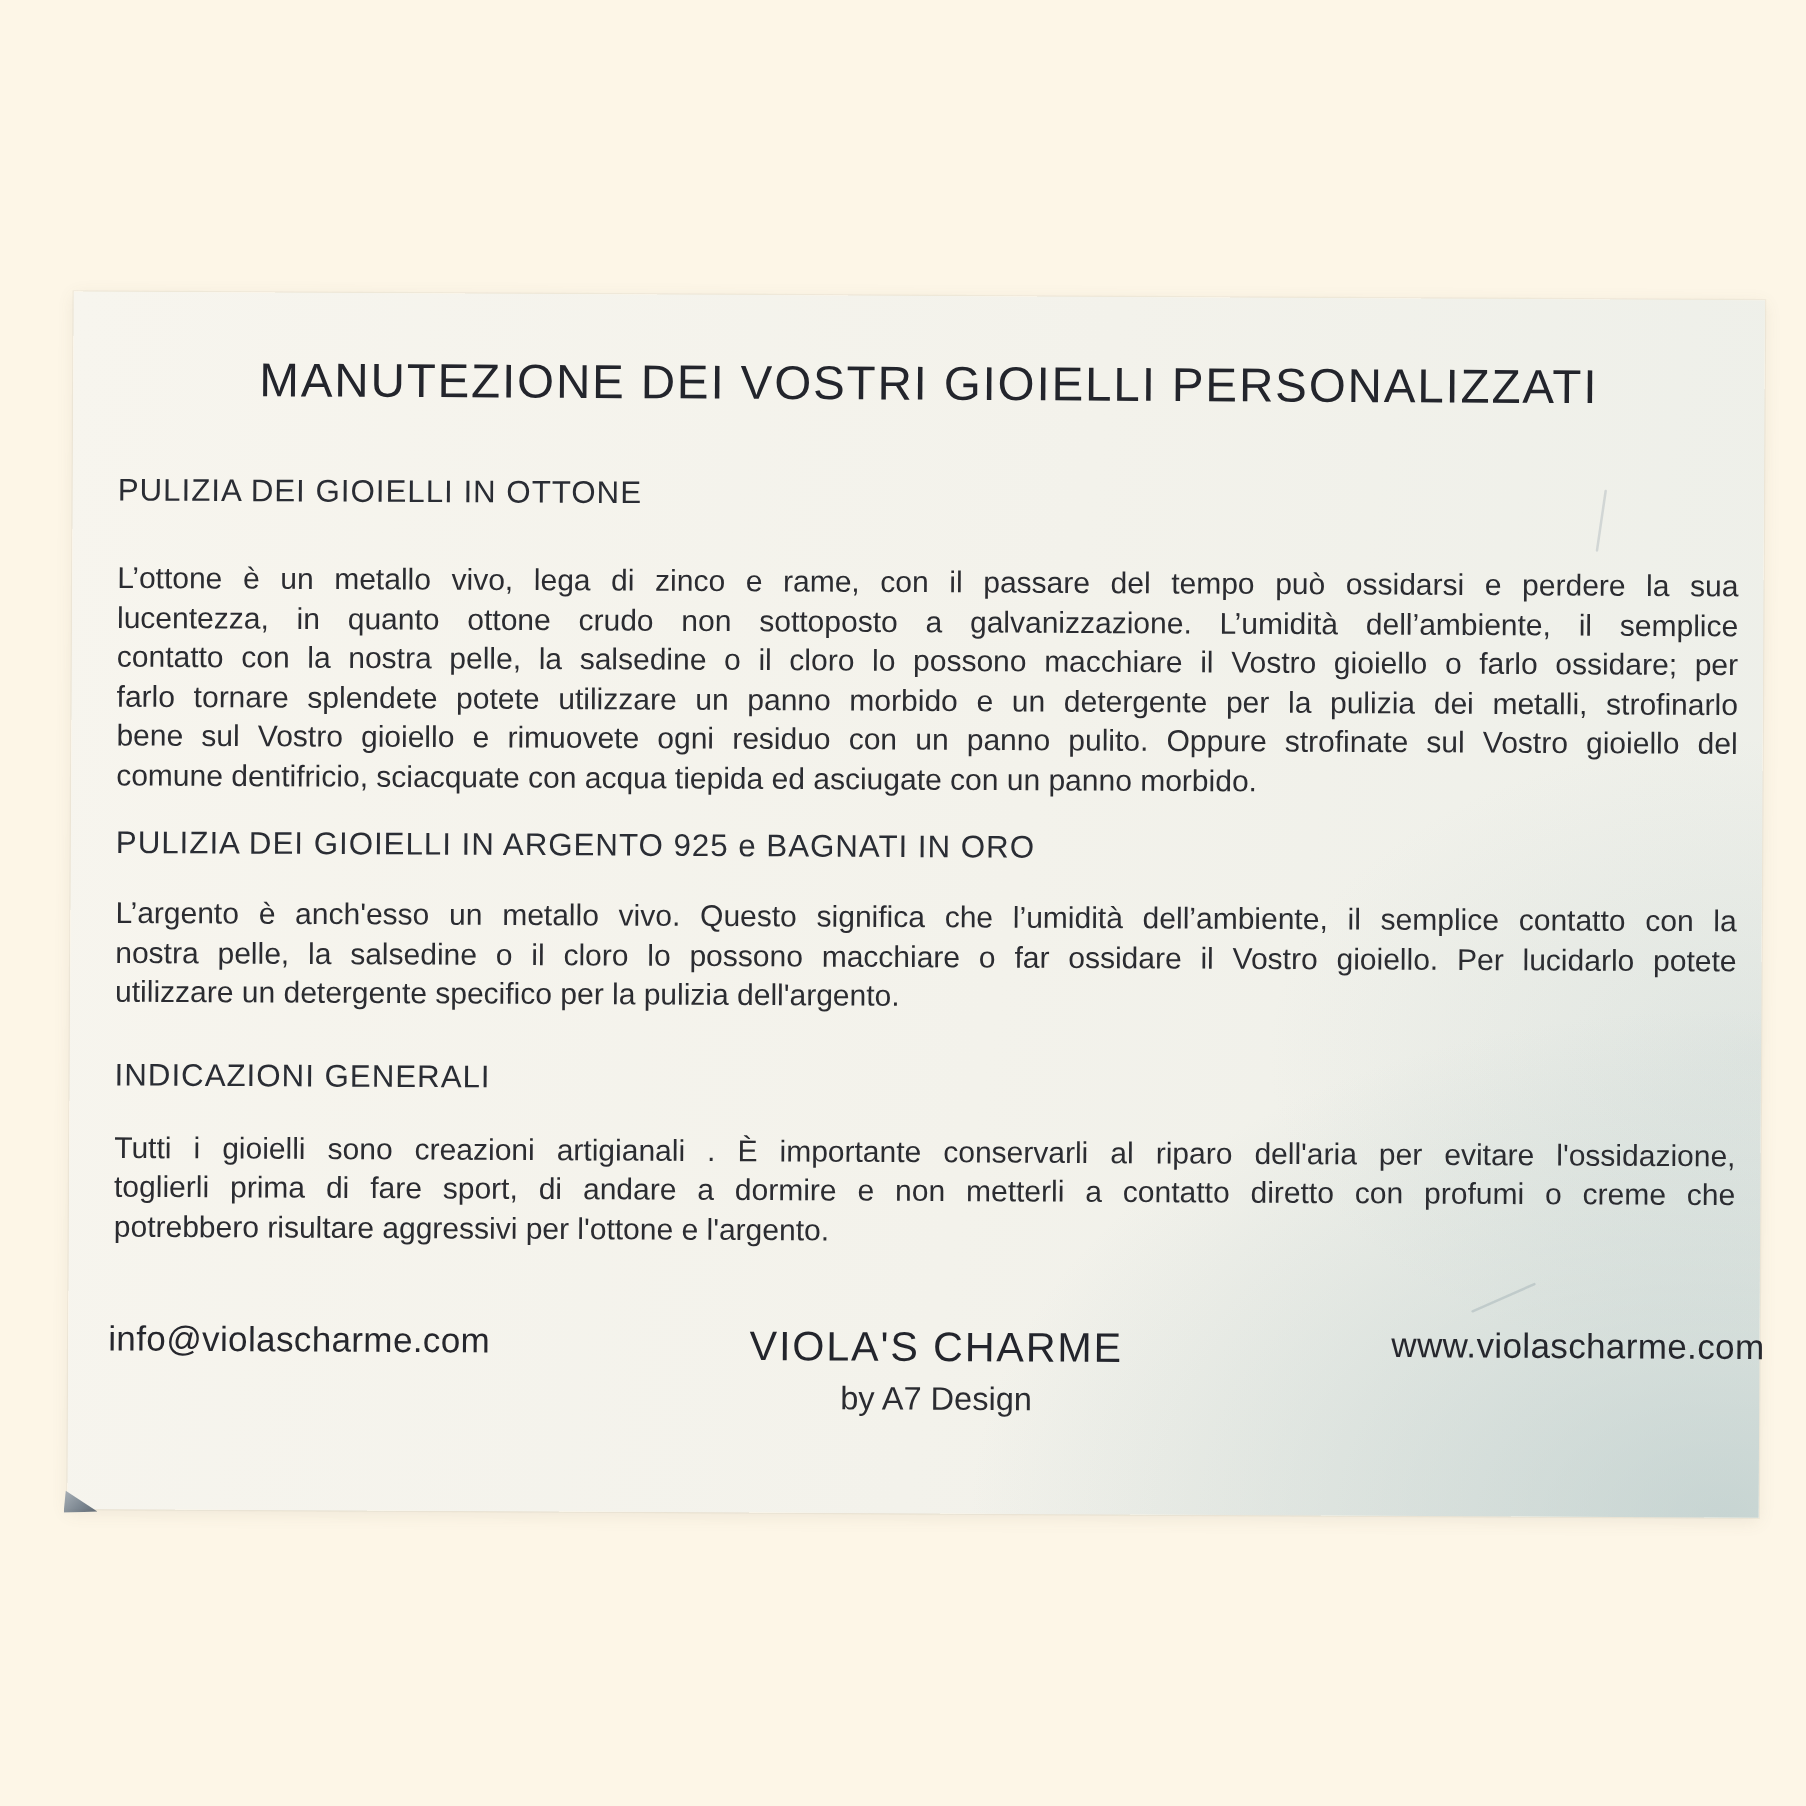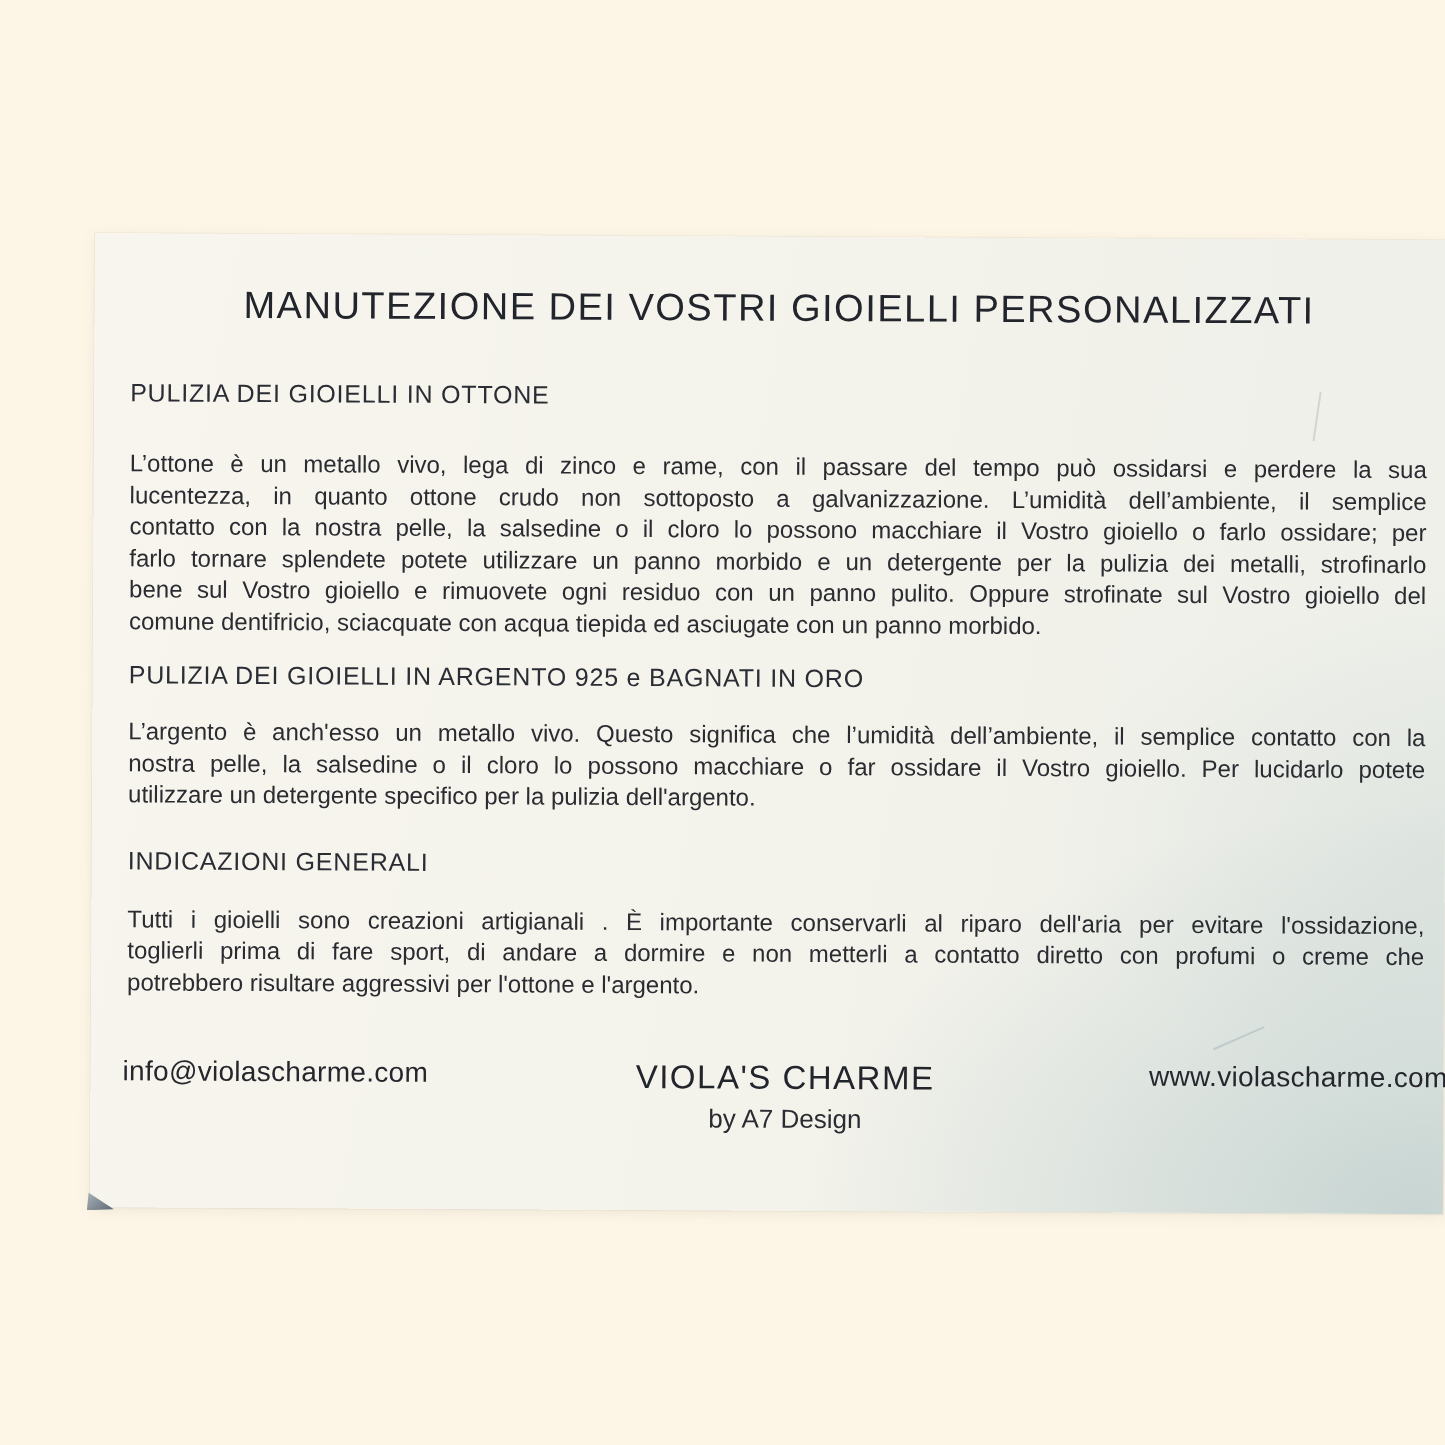--- a/index.html
+++ b/index.html
@@ -11,21 +11,20 @@
     height: 1445px;
     position: relative;
     overflow: hidden;
     background: #fdf6e7;
     font-family: "Liberation Sans", sans-serif;
     color: #26272d;
   }
   .photo {
     position: absolute;
     inset: 0;
-    margin-left: 36px;
   }
   .card {
     position: absolute;
     left: 59px;
     top: 236px;
     width: 1353px;
     height: 974px;
     box-sizing: border-box;
     padding: 50px 20px 0 36px;
     transform: rotate(0.3deg);

